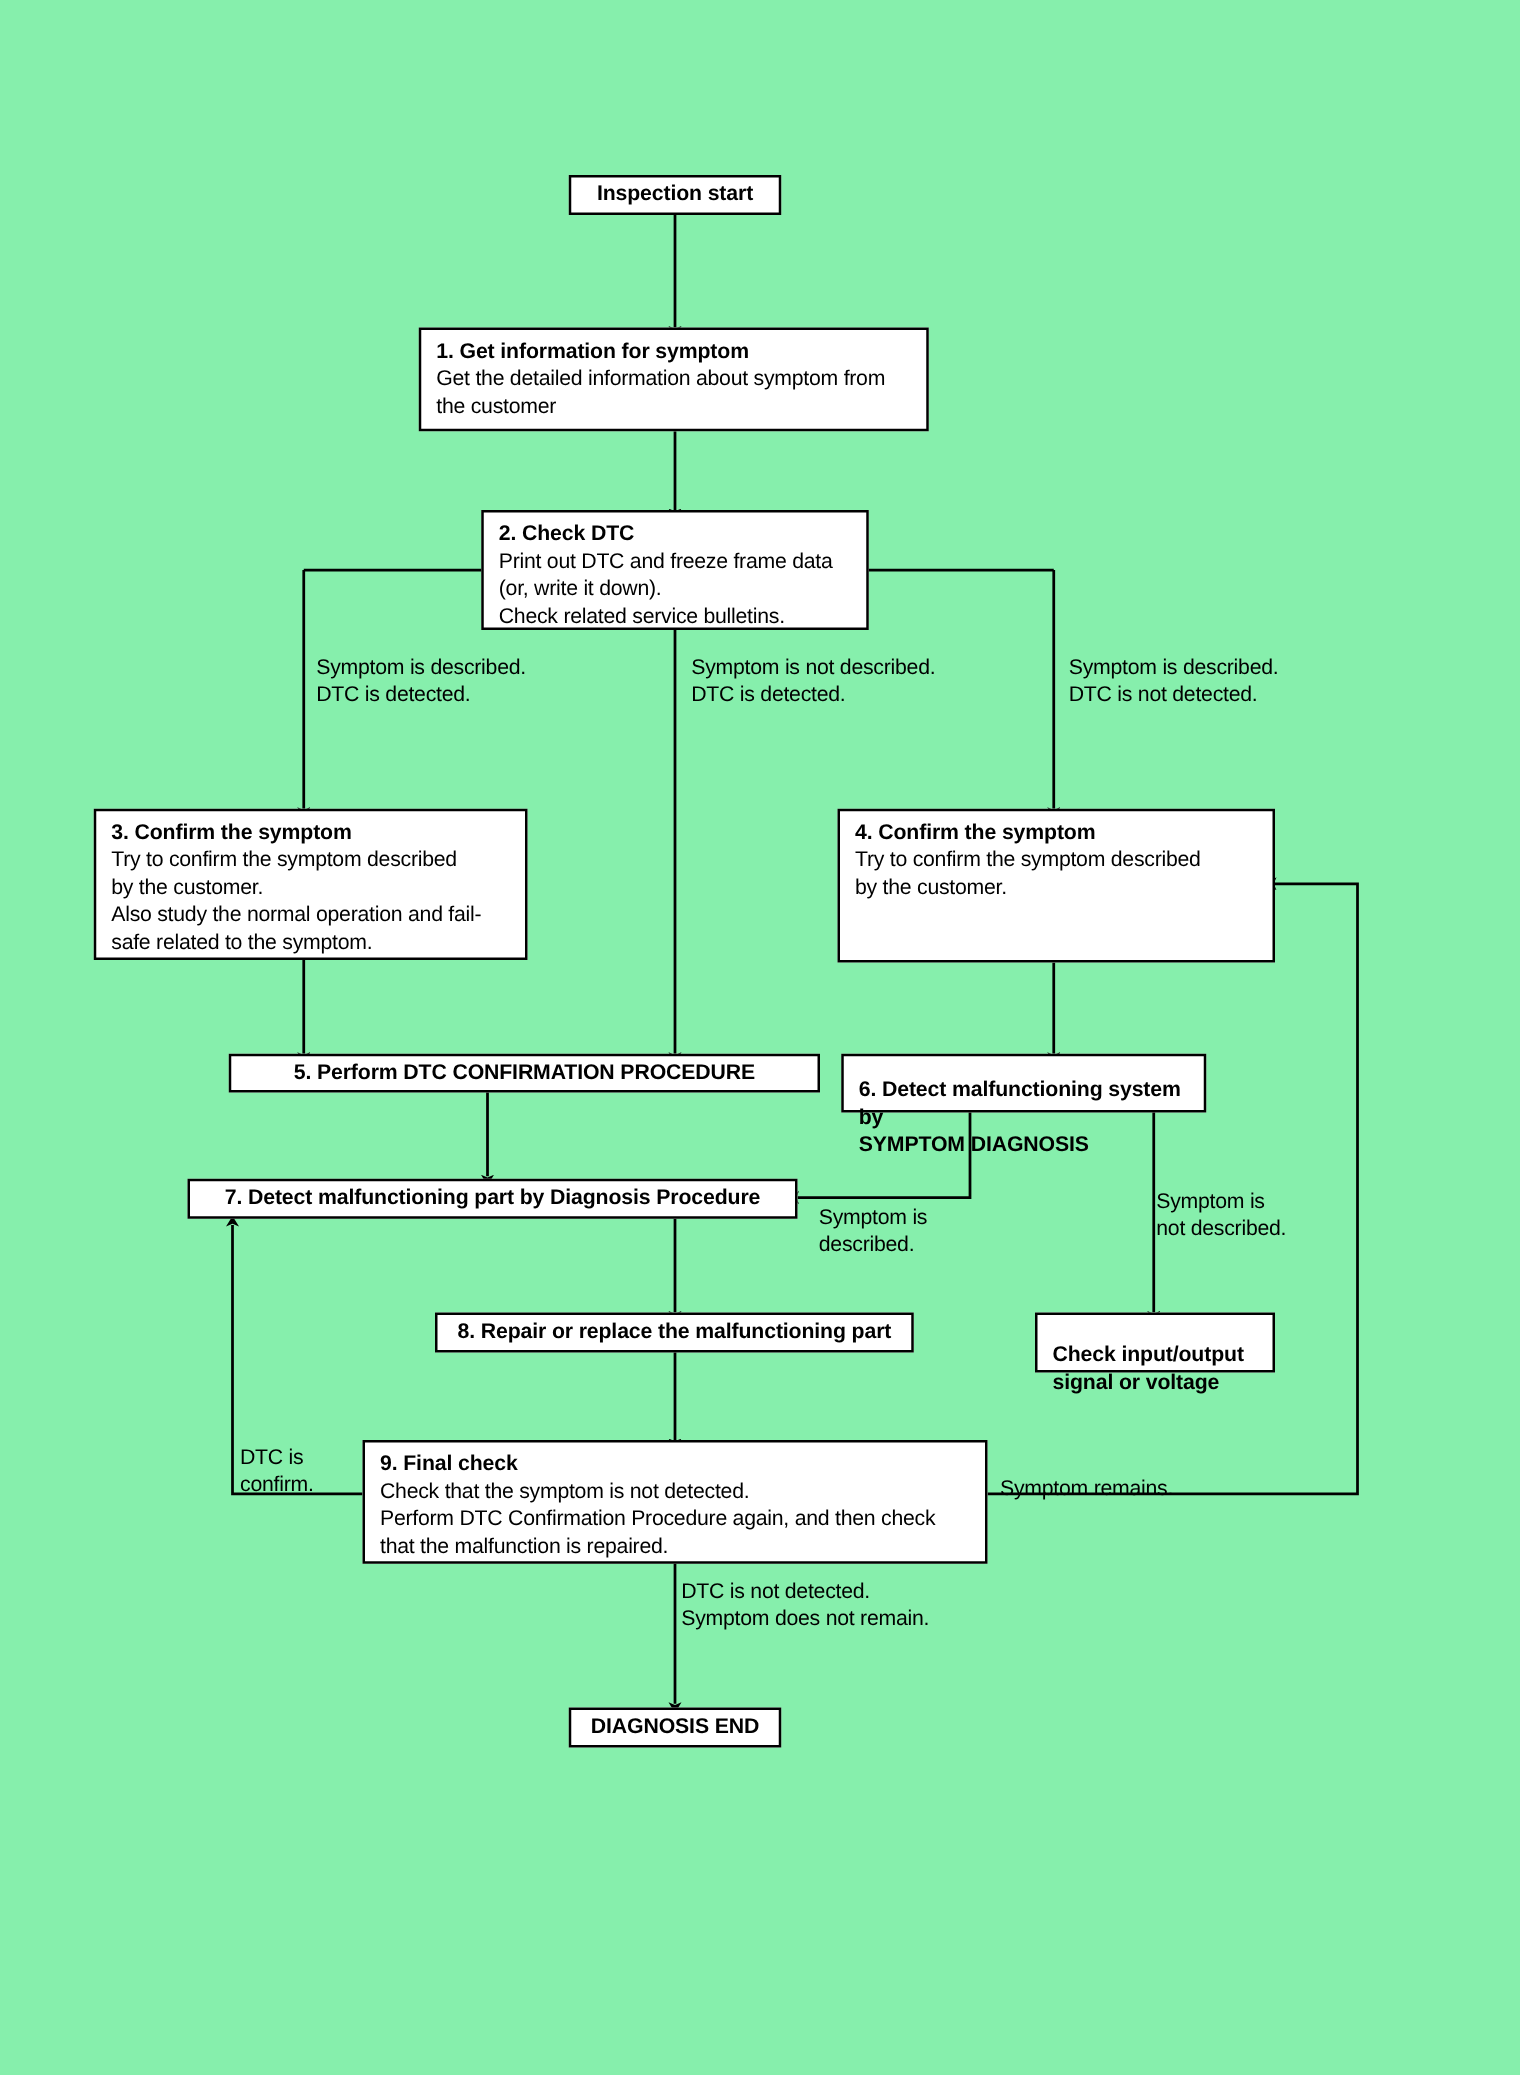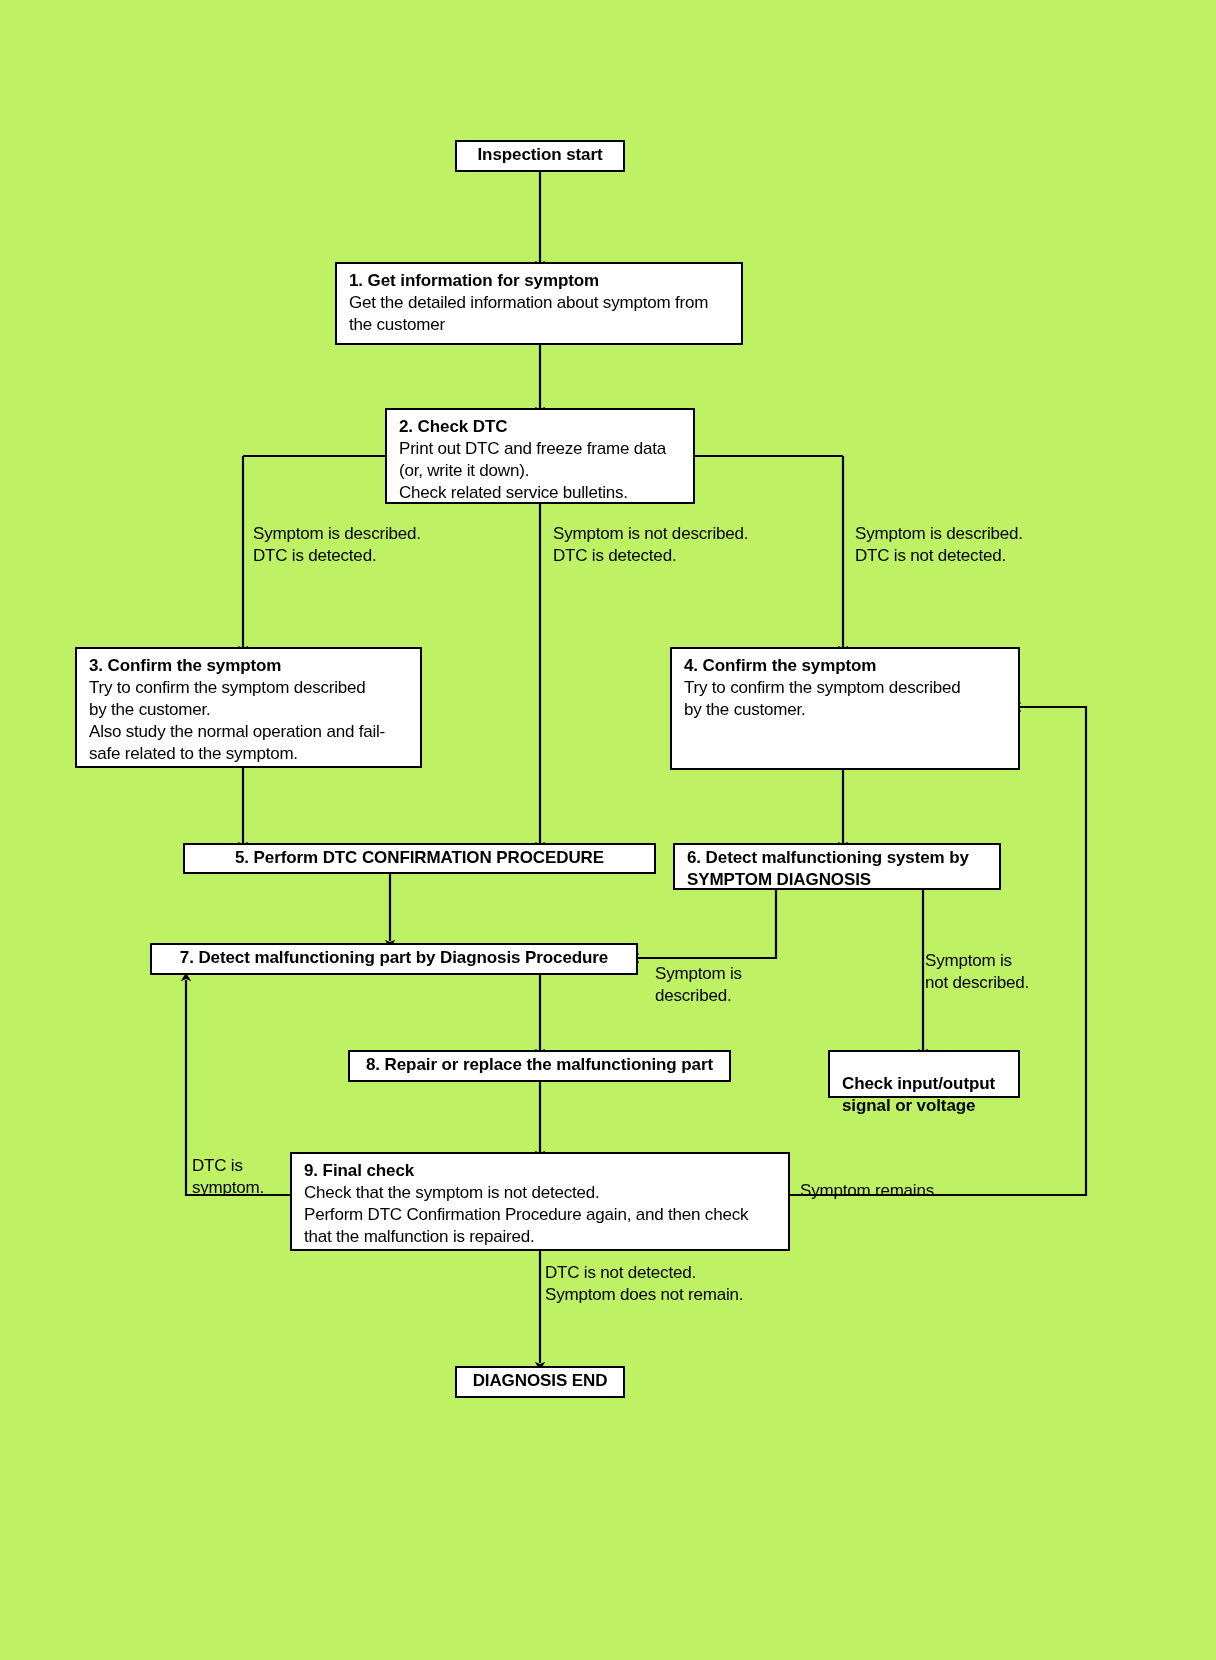--- a/index.html
+++ b/index.html
@@ -4,21 +4,21 @@
 <style>
   html, body {
     margin: 0;
     padding: 0;
     background: #ffffff;
   }
   #page {
     position: relative;
     width: 1216px;
     height: 1660px;
-    background: #bef264;
+    background: #86efac;
     font-family: "Liberation Sans", sans-serif;
     color: #000000;
     overflow: hidden;
   }
   #wires {
     position: absolute;
     left: 0; top: 0;
     width: 1216px;
     height: 1660px;
     pointer-events: none;
@@ -136,21 +136,21 @@
   <div class="node" style="left:670px; top:647px; width:350px; height:123px;">
     <div class="ttl">4. Confirm the symptom</div>
     <div class="bdy">Try to confirm the symptom described
 by the customer.</div>
   </div>
 
   <div class="node center onlytitle" style="left:183px; top:843px; width:473px; height:31px;">
     <span class="ttl">5. Perform DTC CONFIRMATION PROCEDURE</span>
   </div>
 
-  <div class="node" style="left:673px; top:843px; width:328px; height:47px; padding-top:2px;">
+  <div class="node" style="left:673px; top:843px; width:292px; height:47px; padding-top:16px;">
     <div class="ttl">6. Detect malfunctioning system by
 SYMPTOM DIAGNOSIS</div>
   </div>
 
   <div class="node center onlytitle" style="left:150px; top:943px; width:488px; height:32px;">
     <span class="ttl">7. Detect malfunctioning part by Diagnosis Procedure</span>
   </div>
 
   <div class="node center onlytitle" style="left:348px; top:1050px; width:383px; height:32px;">
     <span class="ttl">8. Repair or replace the malfunctioning part</span>
@@ -170,18 +170,18 @@
 
   <div class="node center onlytitle" style="left:455px; top:1366px; width:170px; height:32px;">
     <span class="ttl">DIAGNOSIS END</span>
   </div>
 
   <div class="edge-label" style="left:655px; top:963px; width:150px;">Symptom is
 described.</div>
   <div class="edge-label" style="left:925px; top:950px; width:160px;">Symptom is
 not described.</div>
   <div class="edge-label" style="left:192px; top:1155px; width:110px;">DTC is
-symptom.</div>
+confirm.</div>
   <div class="edge-label" style="left:800px; top:1180px; width:220px;">Symptom remains.</div>
   <div class="edge-label" style="left:545px; top:1262px; width:340px;">DTC is not detected.
 Symptom does not remain.</div>
 
 </div>
 
 </body></html>

